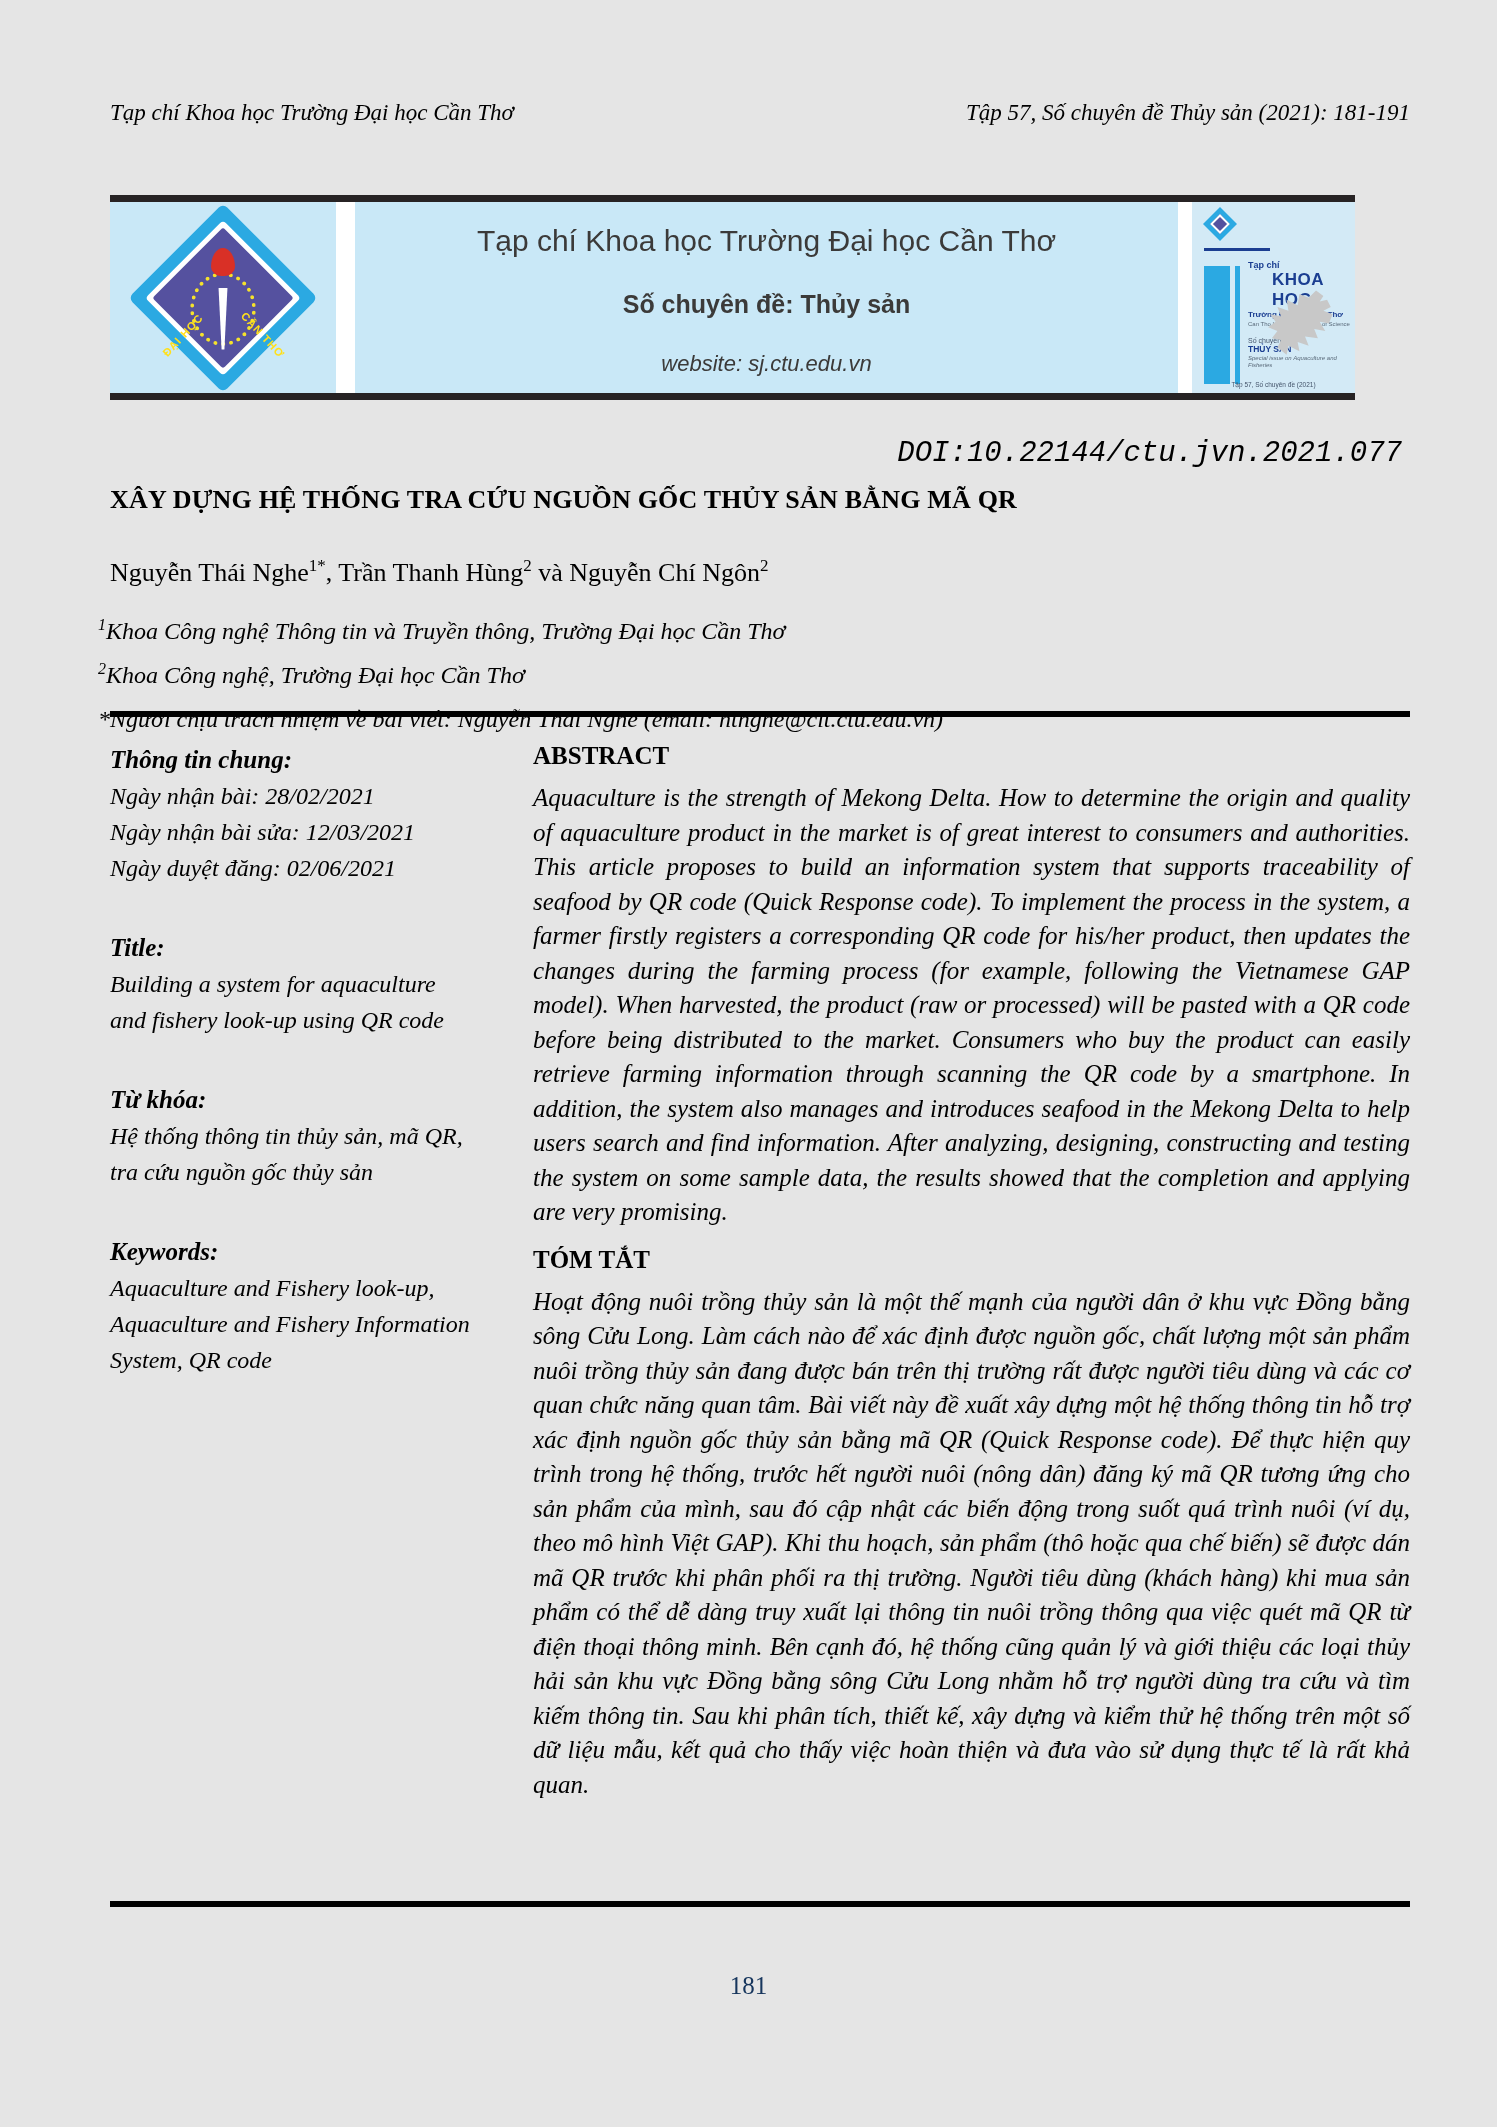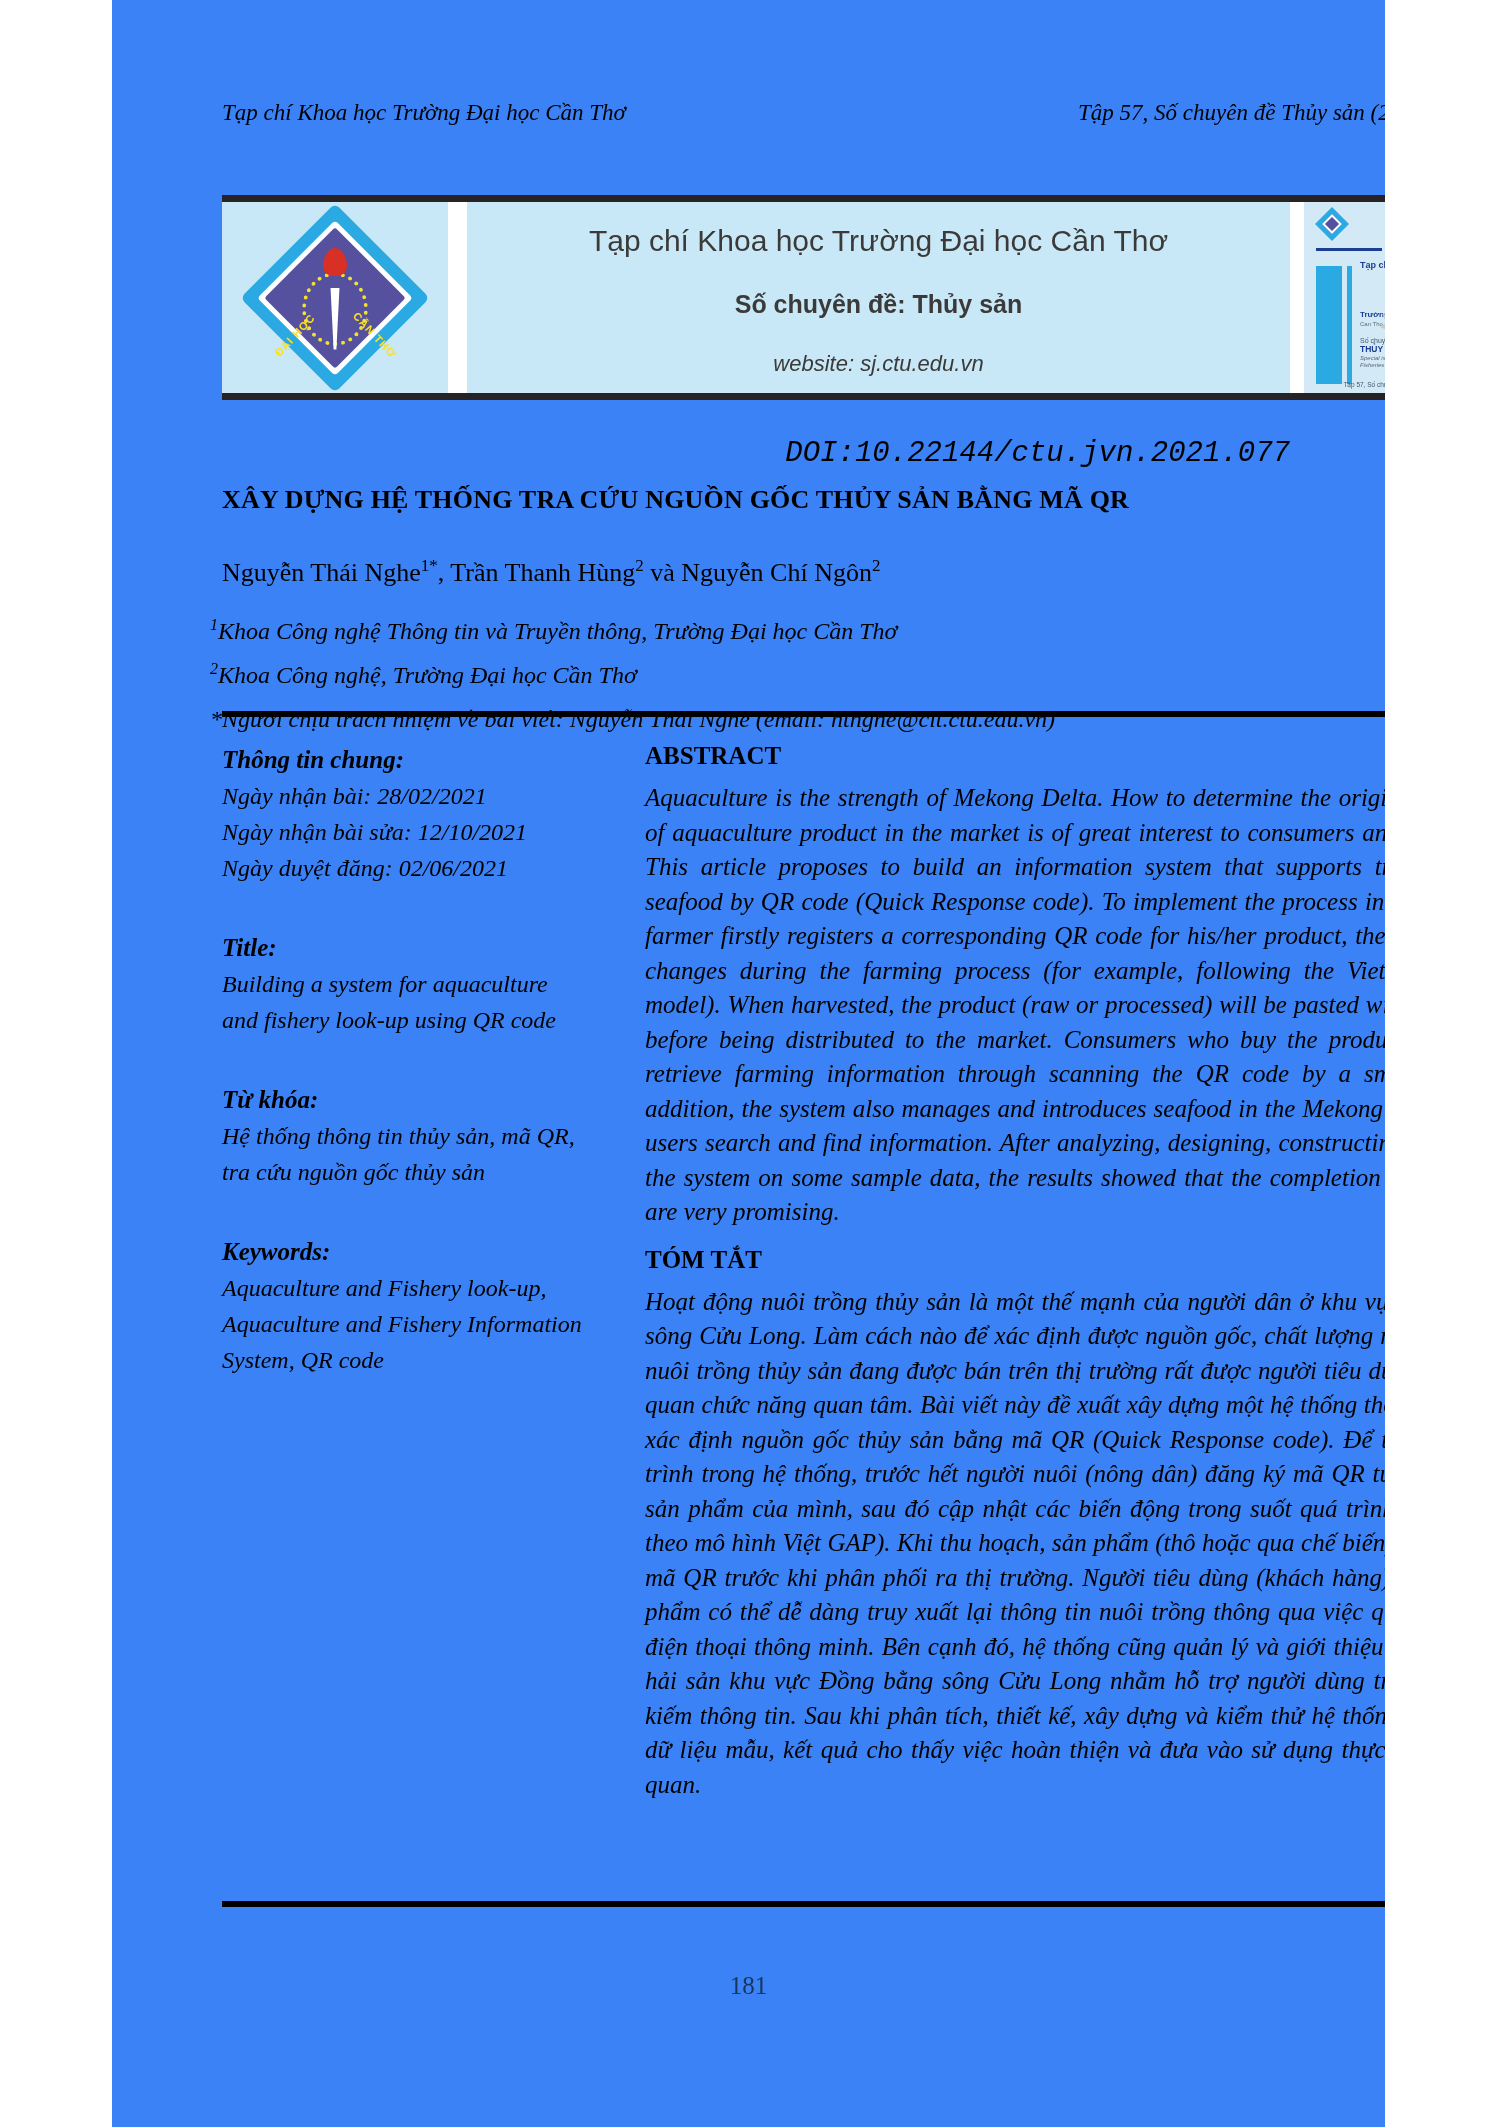--- a/index.html
+++ b/index.html
@@ -1,19 +1,19 @@
 <!DOCTYPE html>
 <html><head>
 <meta charset="utf-8">
 <style>
   * { margin:0; padding:0; box-sizing:border-box; }
   body { background:#ffffff; }
   .page {
-    position:relative; width:1273px; height:2127px; margin:0 auto;
-    background:#3b82f6; color:#000;
+    position:relative; width:1497px; height:2127px; margin:0 auto;
+    background:#e5e5e5; color:#000;
     font-family:"Liberation Serif","DejaVu Serif",serif;
     overflow:hidden;
   }
 
   
   .runhead {
     position:absolute; left:110px; top:100px; width:1300px;
     display:flex; justify-content:space-between;
     font-style:italic; font-size:23px;
   }
@@ -201,21 +201,21 @@
   </div>
 
   <div class="rule-top"></div>
 
   <div class="columns">
 
     <div class="left-col">
       <div class="sec">
         <div class="sec-label">Thông tin chung:</div>
         <div class="sec-text">Ngày nhận bài: 28/02/2021</div>
-        <div class="sec-text">Ngày nhận bài sửa: 12/10/2021</div>
+        <div class="sec-text">Ngày nhận bài sửa: 12/03/2021</div>
         <div class="sec-text">Ngày duyệt đăng: 02/06/2021</div>
       </div>
       <div class="sec">
         <div class="sec-label">Title:</div>
         <div class="sec-text">Building a system for aquaculture and fishery look-up using QR code</div>
       </div>
       <div class="sec">
         <div class="sec-label">Từ khóa:</div>
         <div class="sec-text">Hệ thống thông tin thủy sản, mã QR, tra cứu nguồn gốc thủy sản</div>
       </div>

